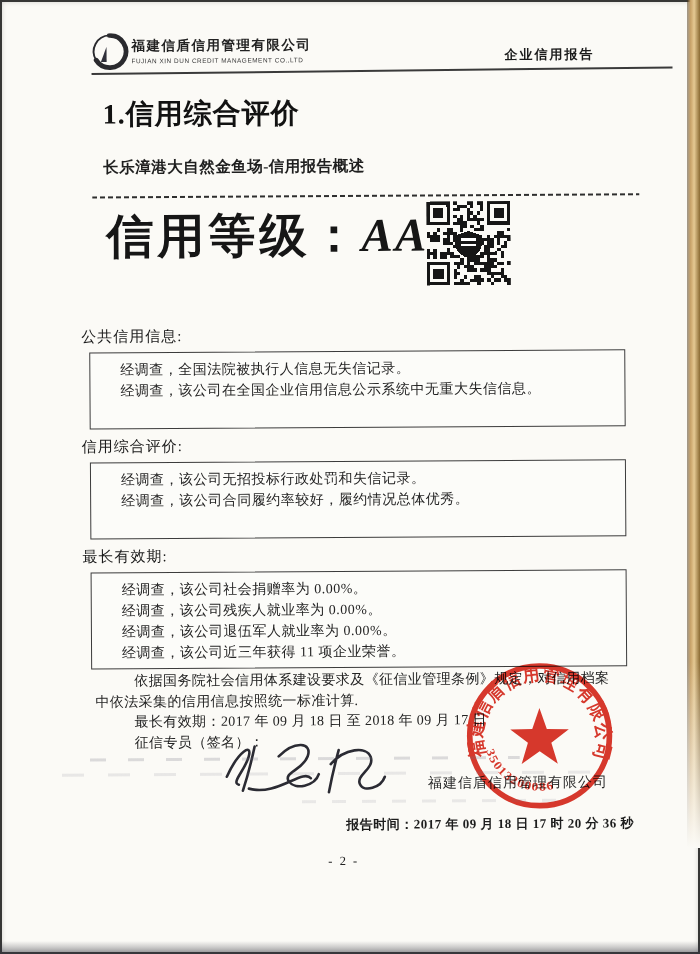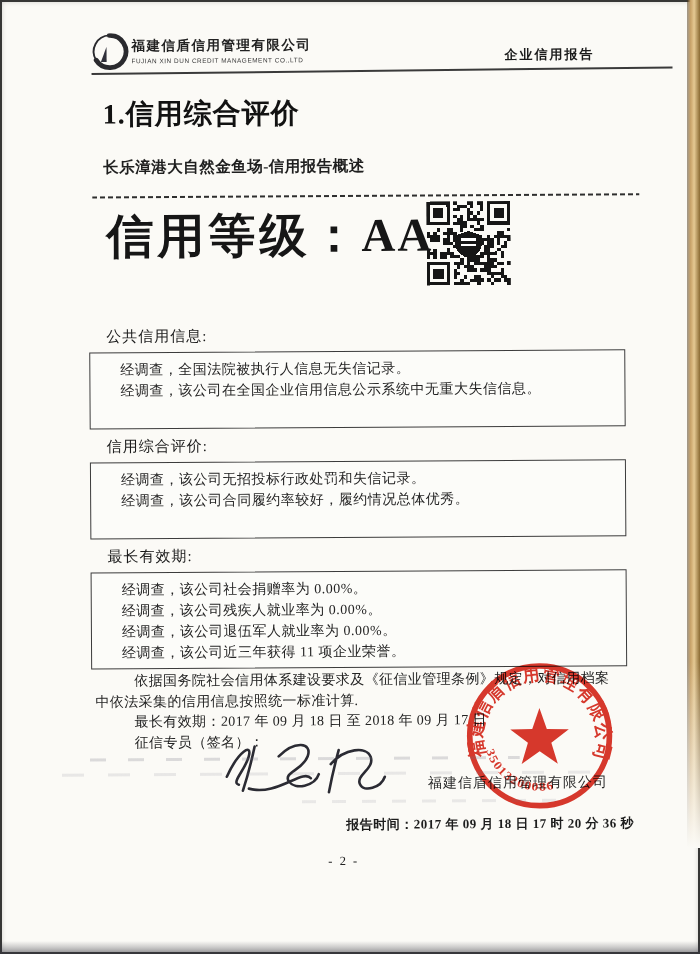--- a/index.html
+++ b/index.html
@@ -14,25 +14,25 @@
   .co-en{font-family:"Liberation Sans","DejaVu Sans",sans-serif;font-size:6.4px;letter-spacing:.55px;color:#3a3a3a;margin-top:2px;}
   .report-type{position:absolute;left:507px;top:47px;font-size:13px;font-weight:700;letter-spacing:2px;color:#1b1b1b;}
   .header-rule{position:absolute;left:94px;top:70px;width:581px;border-top:2px solid #3a3a3a;transform:rotate(-0.3deg);}
   
   .page-title{position:absolute;left:105px;top:94px;font-size:28px;font-weight:700;letter-spacing:1px;color:#121212;}
   .subtitle{position:absolute;left:105px;top:156px;font-size:15.5px;font-weight:700;letter-spacing:.5px;}
   .dashed{position:absolute;left:94px;top:195px;width:547px;height:2px;
           background:repeating-linear-gradient(90deg,#2e2e2e 0 5px,transparent 5px 8px);}
   
   .rating{position:absolute;left:108px;top:204px;font-size:47px;font-weight:700;letter-spacing:4px;color:#161616;white-space:nowrap;}
-  .rating .val{letter-spacing:2px;}
+  .rating .val{letter-spacing:2px;font-style:italic;}
   .qr{position:absolute;left:428px;top:202px;width:84px;height:84px;}
   .qr svg{display:block;width:84px;height:84px;shape-rendering:crispEdges;}
   
-  .sec-head{position:absolute;left:107px;font-size:15px;letter-spacing:1px;color:#1a1a1a;}
+  .sec-head{position:absolute;left:82px;font-size:15px;letter-spacing:1px;color:#1a1a1a;}
   .sec-box{position:absolute;left:90px;width:536px;border:1.5px solid #3c3c3c;background:rgba(255,255,255,.35);
            padding-top:6px;box-sizing:border-box;}
   .sec-line{padding-left:30px;font-size:14px;line-height:21px;letter-spacing:.5px;color:#242424;white-space:nowrap;}
   
   .ft{position:absolute;font-size:14px;letter-spacing:.4px;color:#242424;white-space:nowrap;}
   .sig{position:absolute;left:213px;top:724px;width:195px;height:82px;}
   .issuer{position:absolute;left:426px;top:775px;font-size:14px;letter-spacing:1px;color:#2a2a2a;}
   .report-time{position:absolute;left:344px;top:816px;font-size:13px;font-weight:700;letter-spacing:.5px;color:#1d1d1d;}
   .page-num{position:absolute;left:326px;top:854px;font-size:12.5px;letter-spacing:2px;color:#222;}
   

